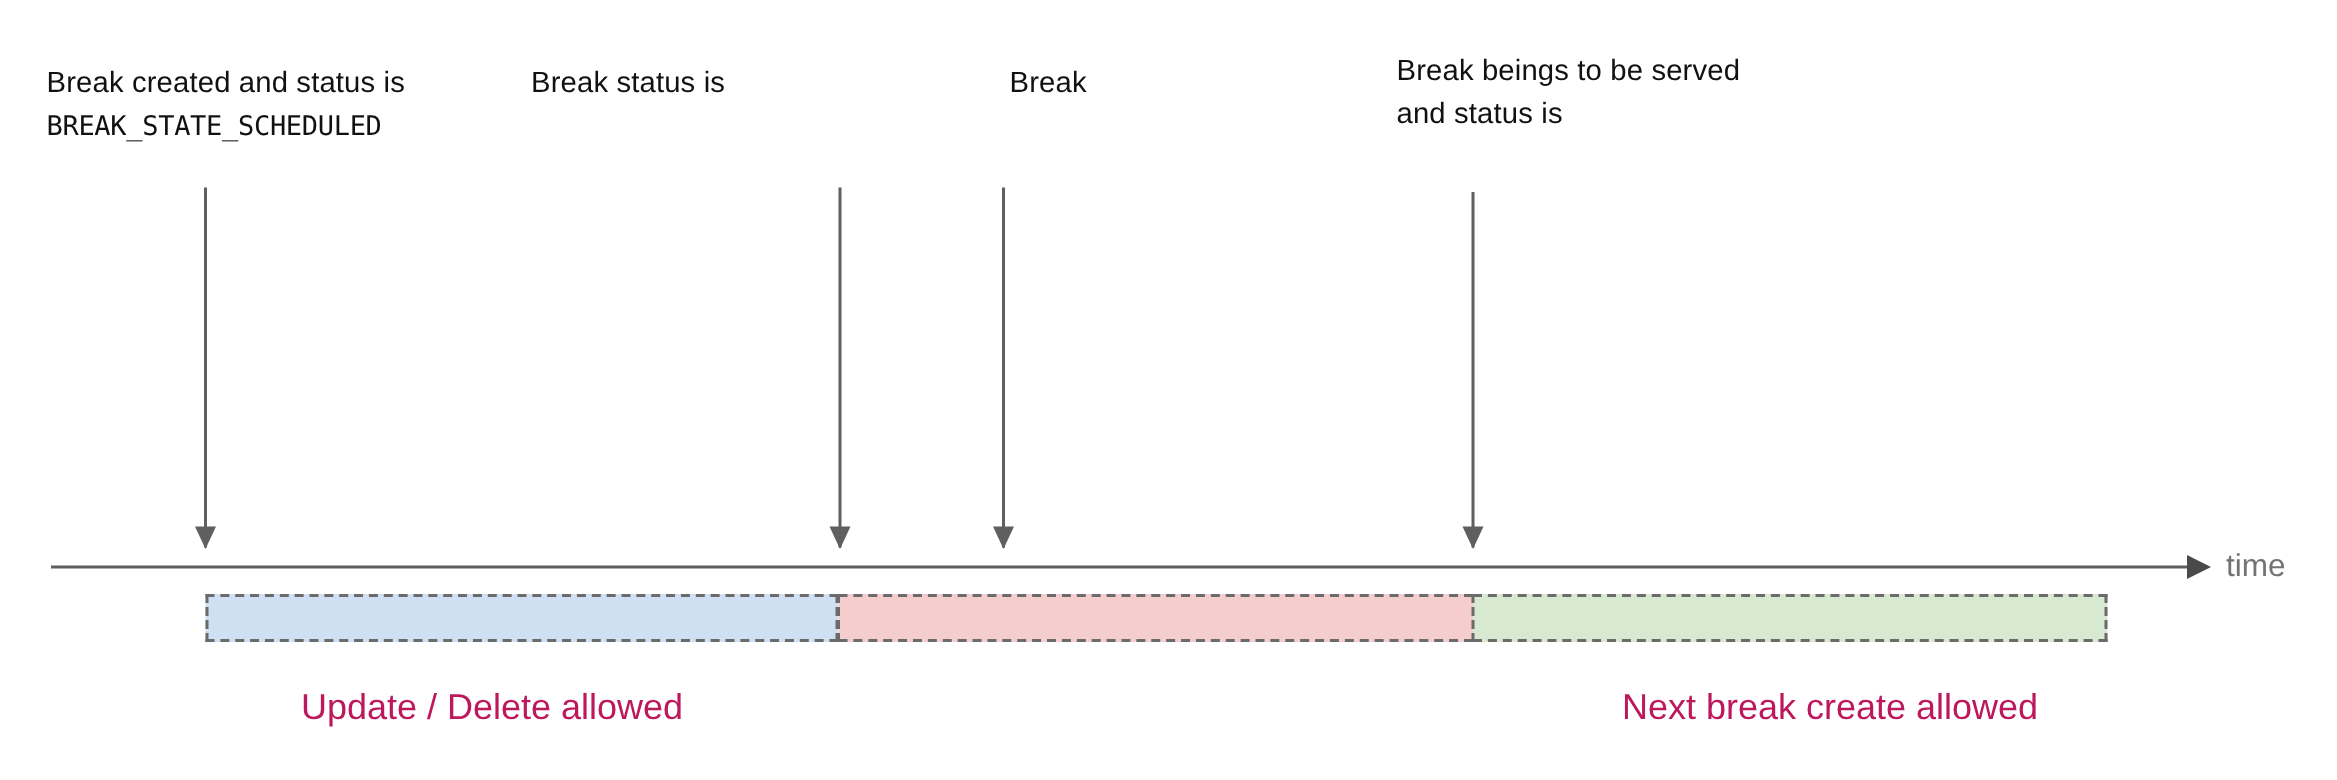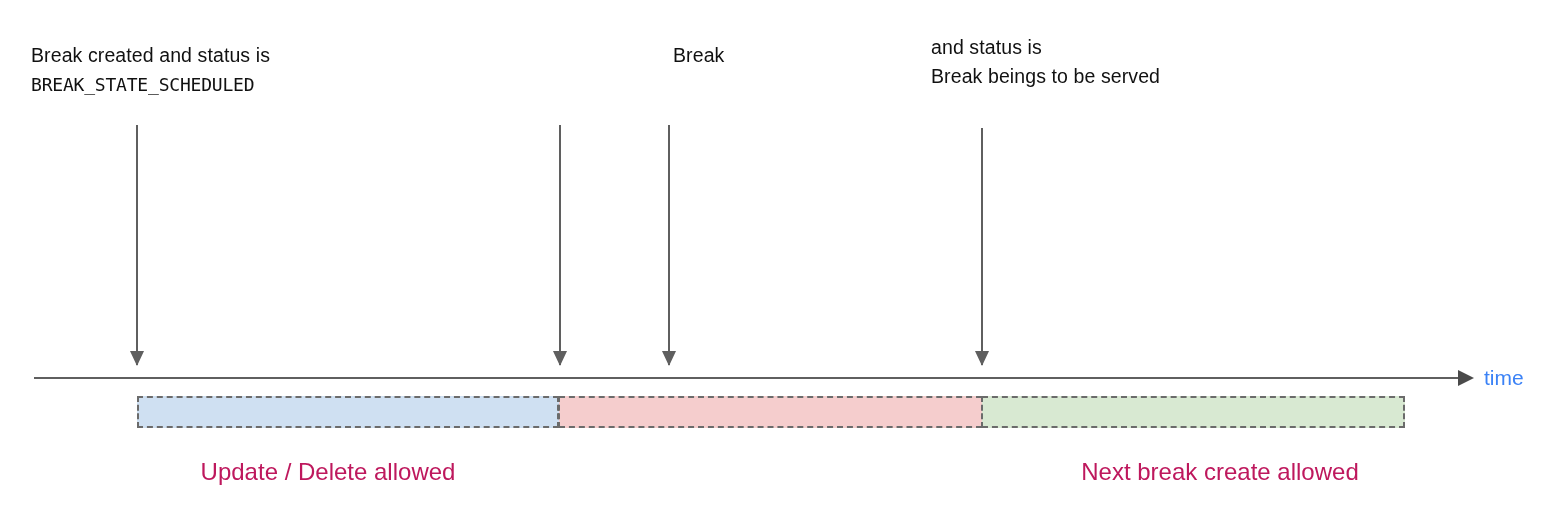--- a/index.html
+++ b/index.html
@@ -90,21 +90,21 @@
     border-top: 8px solid transparent;
     border-bottom: 8px solid transparent;
     border-left: 16px solid #4a4a4a;
   }
   #axis-label {
     position: absolute;
     left: 1484px;
     top: 365px;
     font-size: 21px;
     line-height: 26px;
-    color: #3b82f6;
+    color: #737373;
   }
 
   
   .phase-bar {
     position: absolute;
     top: 396px;
     height: 32px;
     box-sizing: border-box;
     border: 2.5px dashed #6b6b6b;
   }
@@ -127,29 +127,30 @@
 <body>
 
 <div id="diagram">
 
   <div class="annotation" id="ann-0">
     <span class="prose">Break created and status is</span>
     <span class="code">BREAK_STATE_SCHEDULED</span>
   </div>
 
   <div class="annotation" id="ann-1">
+    <span class="prose">Break status is</span>
   </div>
 
   <div class="annotation" id="ann-2">
     <span class="prose">Break</span>
   </div>
 
   <div class="annotation" id="ann-3">
+    <span class="prose">Break beings to be served</span>
     <span class="prose">and status is</span>
-    <span class="prose">Break beings to be served</span>
   </div>
 
   <div class="connector" id="conn-0" style="left:129px; top:125px; height:240px;">
     <span class="stem"></span>
     <span class="head"></span>
   </div>
 
   <div class="connector" id="conn-1" style="left:552px; top:125px; height:240px;">
     <span class="stem"></span>
     <span class="head"></span>

